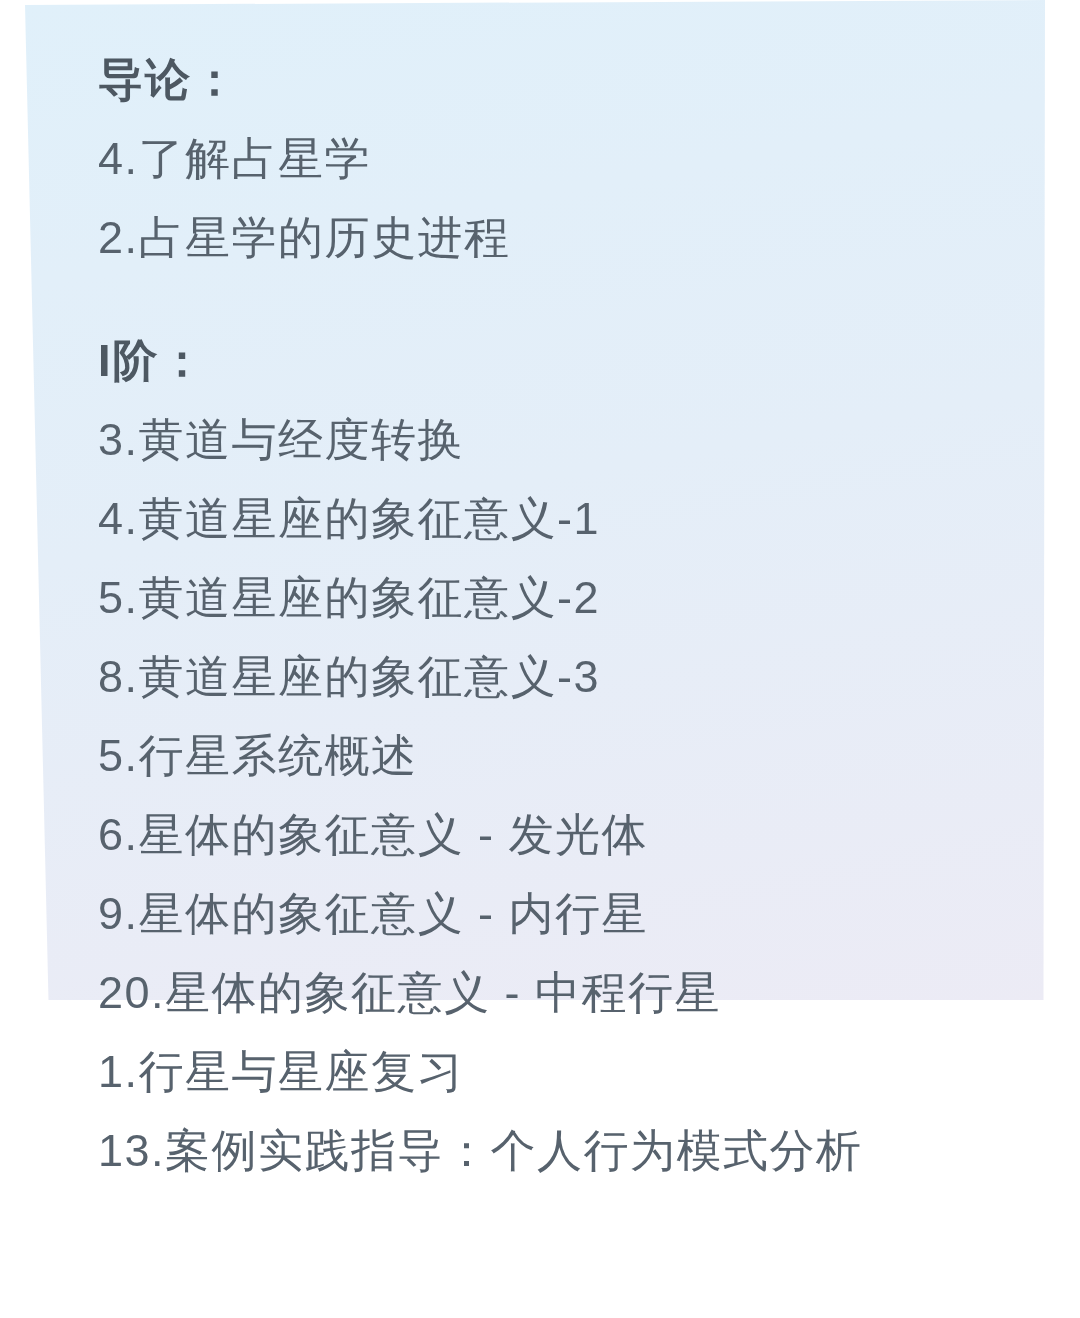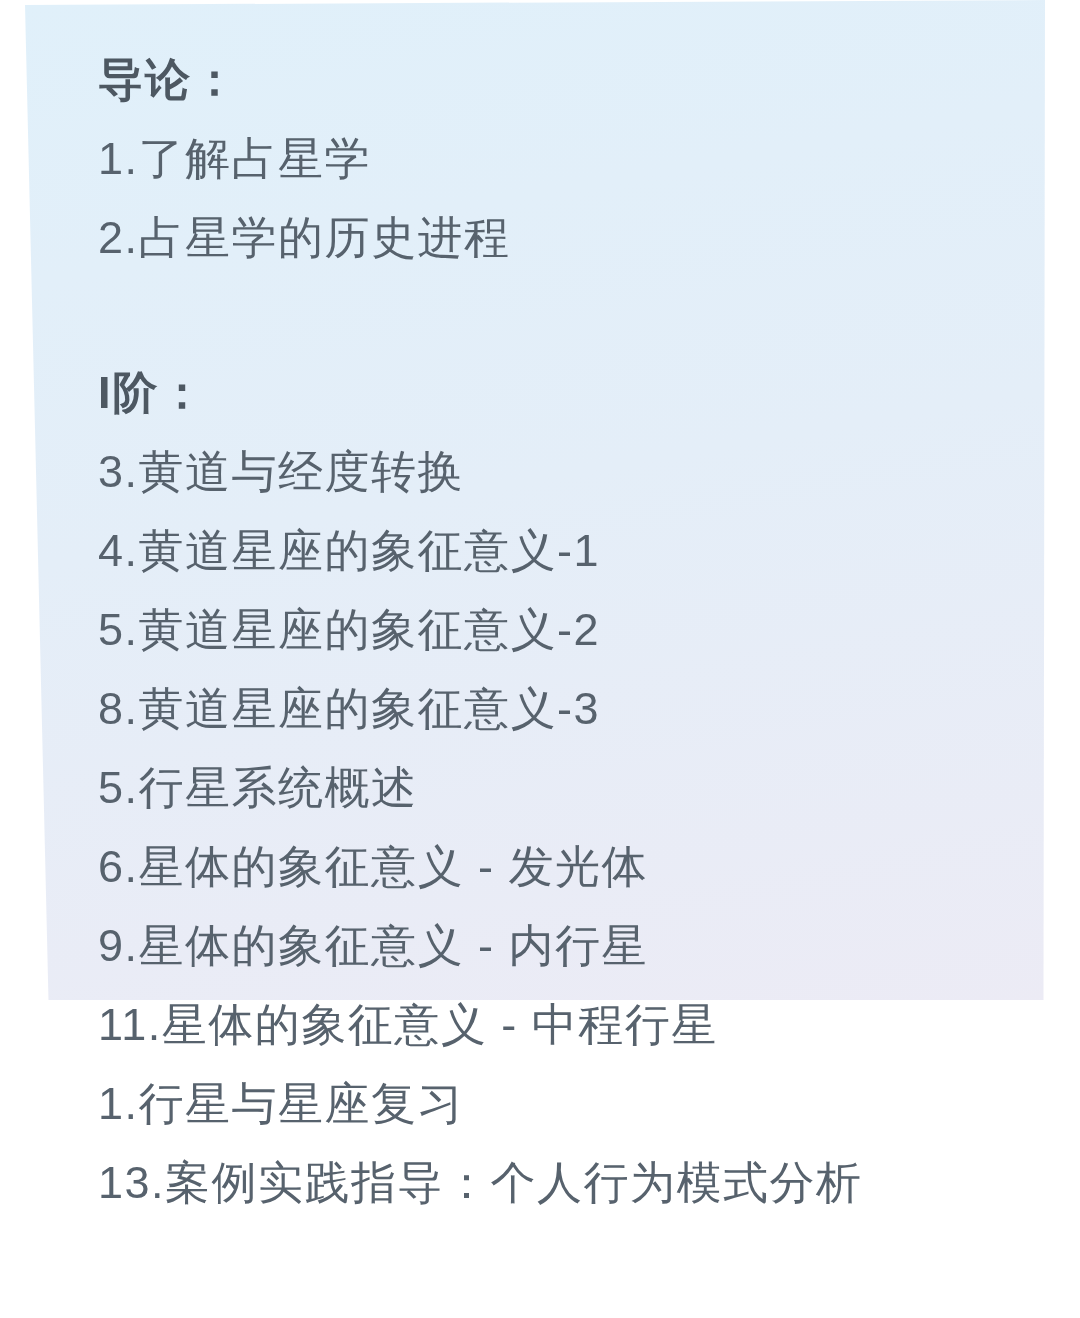--- a/index.html
+++ b/index.html
@@ -38,39 +38,39 @@
     margin-bottom: 32px;
     letter-spacing: 1.5px;
     white-space: nowrap;
   }
   .heading {
     font-weight: 700;
     color: #4d5862;
     letter-spacing: 2px;
   }
   .section-gap {
-    margin-top: 108px;
+    margin-top: 76px;
   }
 </style>
 </head>
 <body>
 
 <div class="card">
   <div class="content">
 
     <div class="line heading">导论：</div>
-    <div class="line">1.了解占星学</div>
+    <div class="line">4.了解占星学</div>
     <div class="line">2.占星学的历史进程</div>
 
     <div class="line heading section-gap">I阶：</div>
     <div class="line">3.黄道与经度转换</div>
     <div class="line">4.黄道星座的象征意义-1</div>
     <div class="line">5.黄道星座的象征意义-2</div>
     <div class="line">8.黄道星座的象征意义-3</div>
     <div class="line">5.行星系统概述</div>
     <div class="line">6.星体的象征意义 - 发光体</div>
     <div class="line">9.星体的象征意义 - 内行星</div>
-    <div class="line">11.星体的象征意义 - 中程行星</div>
+    <div class="line">20.星体的象征意义 - 中程行星</div>
     <div class="line">1.行星与星座复习</div>
     <div class="line">13.案例实践指导：个人行为模式分析</div>
 
   </div>
 </div>
 
 </body></html>

